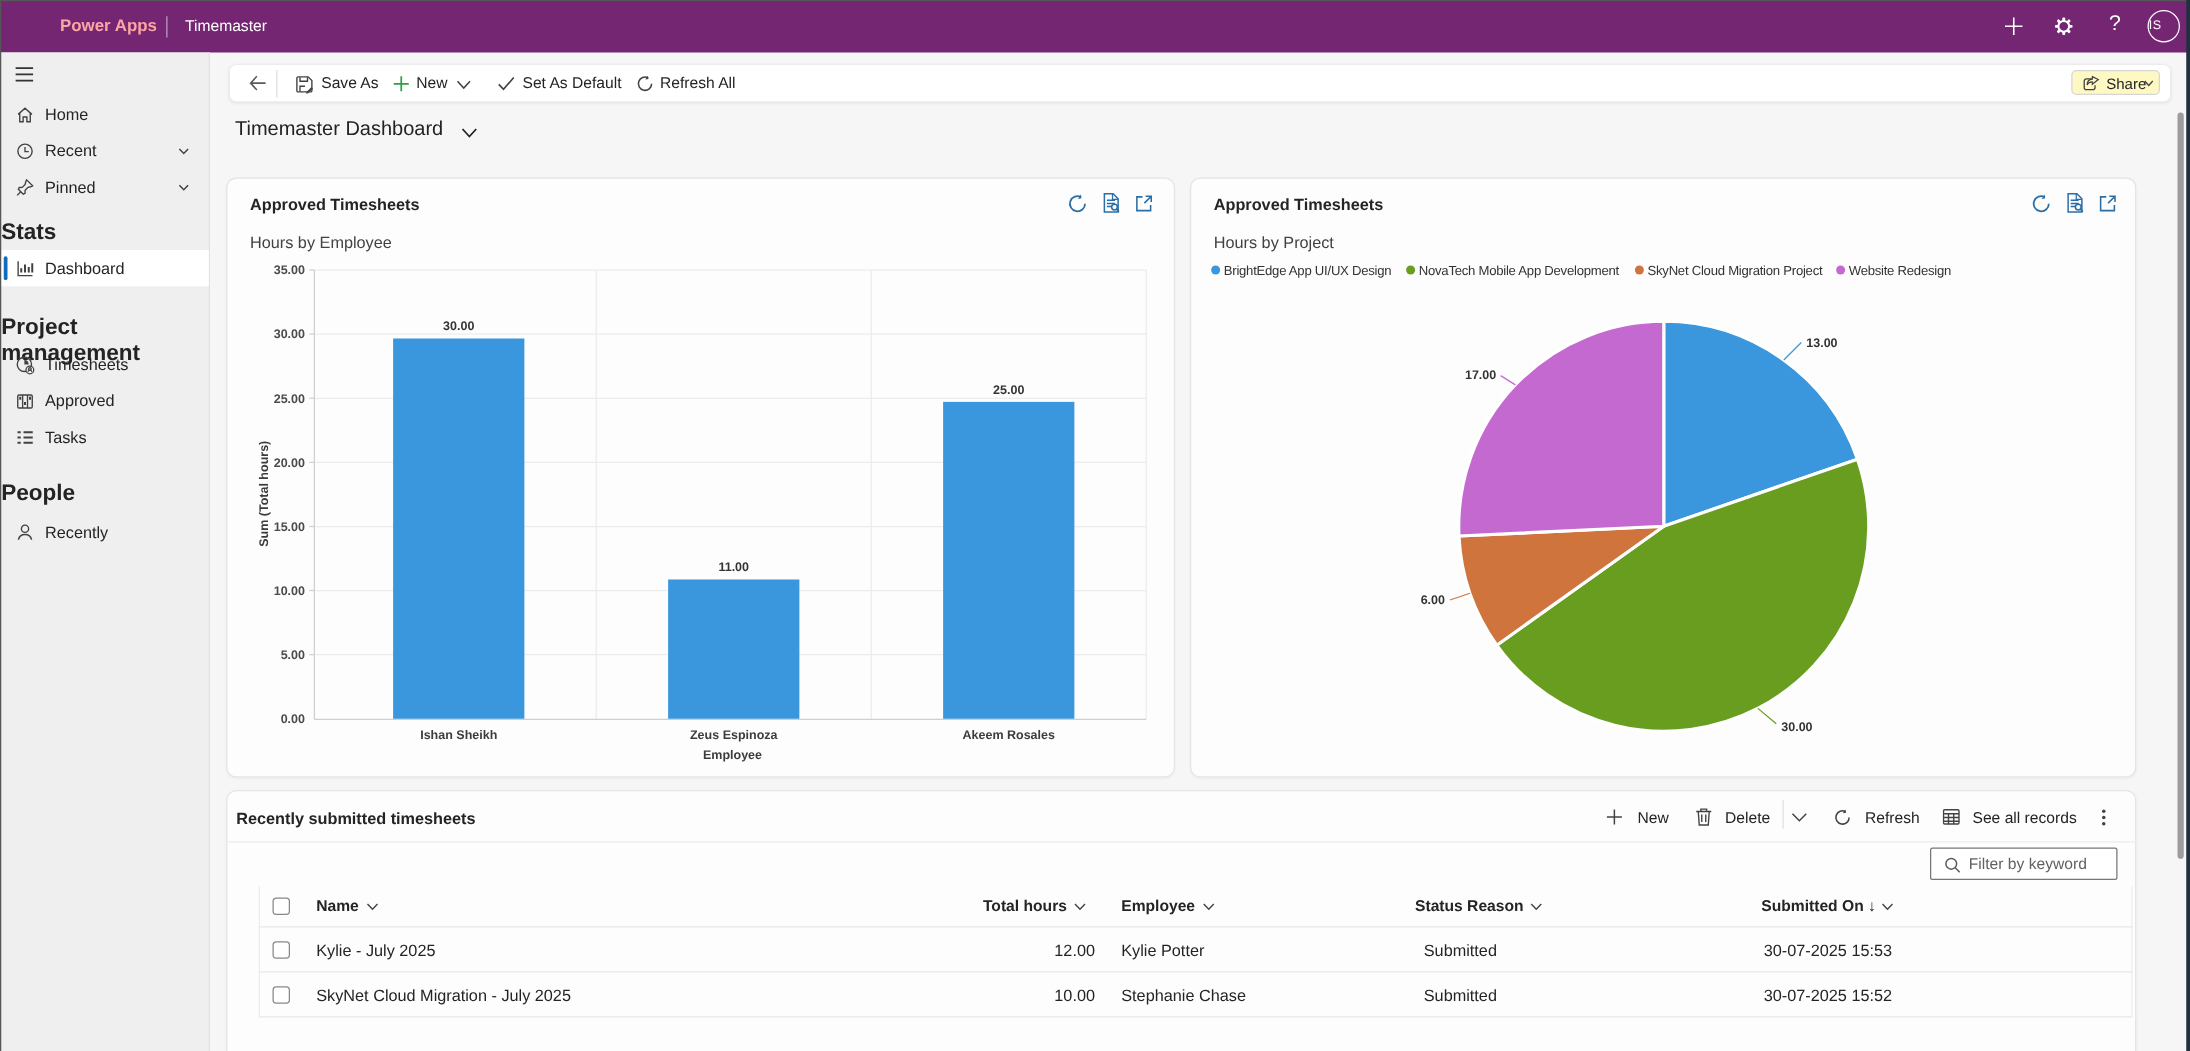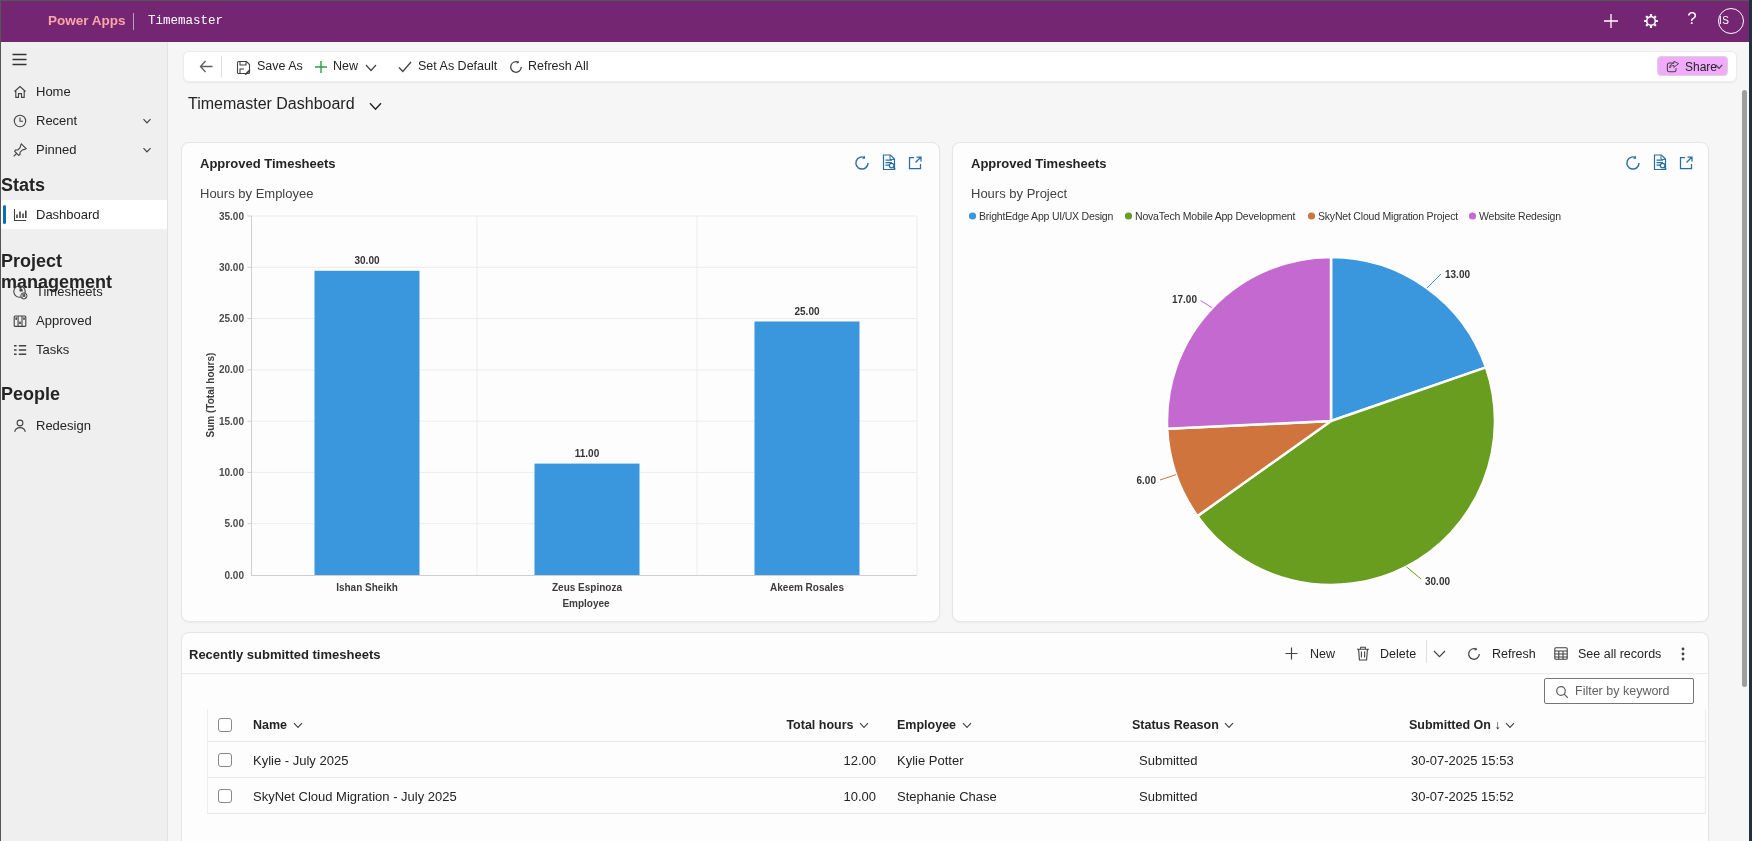--- a/index.html
+++ b/index.html
@@ -2,38 +2,38 @@
 <html><head>
 <meta charset="utf-8">
 <style>
   * { margin:0; padding:0; box-sizing:border-box; }
   html,body { width:1752px; height:841px; overflow:hidden; }
   body { position:relative; background:#f6f6f6; font-family:"Liberation Sans", sans-serif; color:#242424; }
   .abs { position:absolute; }
   
   #topbar { position:absolute; left:0; top:0; width:1752px; height:42px; background:#742673; }
   #topbar .brand { position:absolute; left:48px; top:0; height:28px; line-height:42px; color:#fca5a5; font-size:13.5px; font-weight:bold; }
-  #topbar .env { position:absolute; left:148px; top:0; height:42px; line-height:42px; color:#fff; font-size:12.5px;font-family:Liberation Mono, monospace; }
+  #topbar .env { position:absolute; left:148px; top:0; height:42px; line-height:42px; color:#fff; font-size:12.5px; }
   #topbar .divider { position:absolute; left:133px; top:13px; width:1px; height:17px; background:rgba(255,255,255,.55); }
   #searchbox { position:absolute; left:712px; top:9px; width:388px; height:24px; background:#ece2ec; border-radius:3px; }
   #searchbox span { position:absolute; left:32px; top:4px; font-size:12.5px; color:#1f1f1f; }
   #avatar { position:absolute; left:1718px; top:8px; width:26px; height:26px; border:1.4px solid #fff; border-radius:50%; color:#fff; font-size:10px; line-height:24px; letter-spacing:.5px; }
   
   #sidebar { position:absolute; left:0; top:42px; width:168px; height:799px; background:#efefef; border-right:1px solid #e2e2e2; }
   .navitem { position:absolute; left:0; width:168px; height:29px; }
   .navitem .ic { position:absolute; left:12px; top:7px; width:16px; height:16px; }
   .navitem .tx { position:absolute; left:36px; top:0; height:29px; line-height:29px; font-size:13px; color:#242424; }
   .navitem .chev { position:absolute; left:141px; top:9px; width:12px; height:12px; }
   .navlabel { position:absolute; left:1px; font-size:18px; font-weight:bold; color:#242424; }
   #navsel { position:absolute; left:0; top:158px; width:167px; height:29px; background:#fff; }
   #navsel .pill { position:absolute; left:3px; top:5px; width:3px; height:19px; background:#0f6cbd; border-radius:2px; }
   
   #cmdbar { position:absolute; left:183px; top:51px; width:1554px; height:31px; background:#fff; border:1px solid #ececec; border-radius:6px; box-shadow:0 1px 2px rgba(0,0,0,.06); }
   .cmdtx { position:absolute; top:0; height:29px; line-height:29px; font-size:12.5px; color:#242424; }
-  #sharebtn { position:absolute; left:1657px; top:56px; width:71px; height:20px; border:1px solid #d6d6d6; border-radius:4px; background:#f0abfc; }
+  #sharebtn { position:absolute; left:1657px; top:56px; width:71px; height:20px; border:1px solid #d6d6d6; border-radius:4px; background:#fef9c3; }
   #pagetitle { position:absolute; left:188px; top:95px; font-size:16px; font-weight:normal; color:#232323; }
   .card { position:absolute; background:#fdfdfd; border:1px solid #e5e5e5; border-radius:8px; box-shadow:0 1px 2px rgba(0,0,0,.04); }
   .cardtitle { position:absolute; left:18px; top:13px; font-size:13px; font-weight:bold; color:#242424; }
   .cardsub { position:absolute; left:18px; top:43px; font-size:13px; color:#424242; }
   
   .link { color:#0f6cbd; }
   .cbx { position:absolute; width:14px; height:14px; border:1px solid #8a8886; border-radius:3px; background:#fff; }
   .thead { font-size:12.5px; font-weight:bold; color:#242424; }
   .tcell { font-size:13px; color:#242424; }
   .rowline { position:absolute; left:206px; width:1498px; height:1px; background:#e8e8e8; }
@@ -135,21 +135,21 @@
         <path d="M2 3.8 H4.6 M2 8 H4.6 M2 12.2 H4.6 M6.8 3.8 H14.2 M6.8 8 H14.2 M6.8 12.2 H14.2"></path>
       </svg>
     <div class="tx">Tasks</div>
   </div>
   <div class="navlabel" style="top:342px;">People</div>
   <div class="navitem" style="top:369px">
     <svg class="ic" viewBox="0 0 16 16" fill="none" stroke="#424242" stroke-width="1.1">
         <circle cx="8" cy="5" r="2.9"></circle>
         <path d="M2.7 13.8 C3.3 10.9 5.4 9.6 8 9.6 C10.6 9.6 12.7 10.9 13.3 13.8"></path>
       </svg>
-    <div class="tx">Redesign</div>
+    <div class="tx">Recently</div>
   </div>
 </div>
 
 <div id="cmdbar">
   <svg class="abs" style="left:14px;top:7px" width="16" height="15" viewBox="0 0 16 15">
       <path d="M7.5 2 L2.5 7.5 L7.5 13 M2.8 7.5 H14.5" fill="none" stroke="#5c5c5c" stroke-width="1.3"></path>
     </svg>
   <div class="abs" style="left:37px;top:4px;width:1px;height:22px;background:#e0e0e0"></div>
   <svg class="abs" style="left:52px;top:8px" width="15" height="15" viewBox="0 0 15 15" fill="none" stroke="#424242" stroke-width="1.1">
       <path d="M1.5 2.5 A1 1 0 0 1 2.5 1.5 H10.5 L13.5 4.5 V12.5 A1 1 0 0 1 12.5 13.5 H2.5 A1 1 0 0 1 1.5 12.5 Z"></path>

